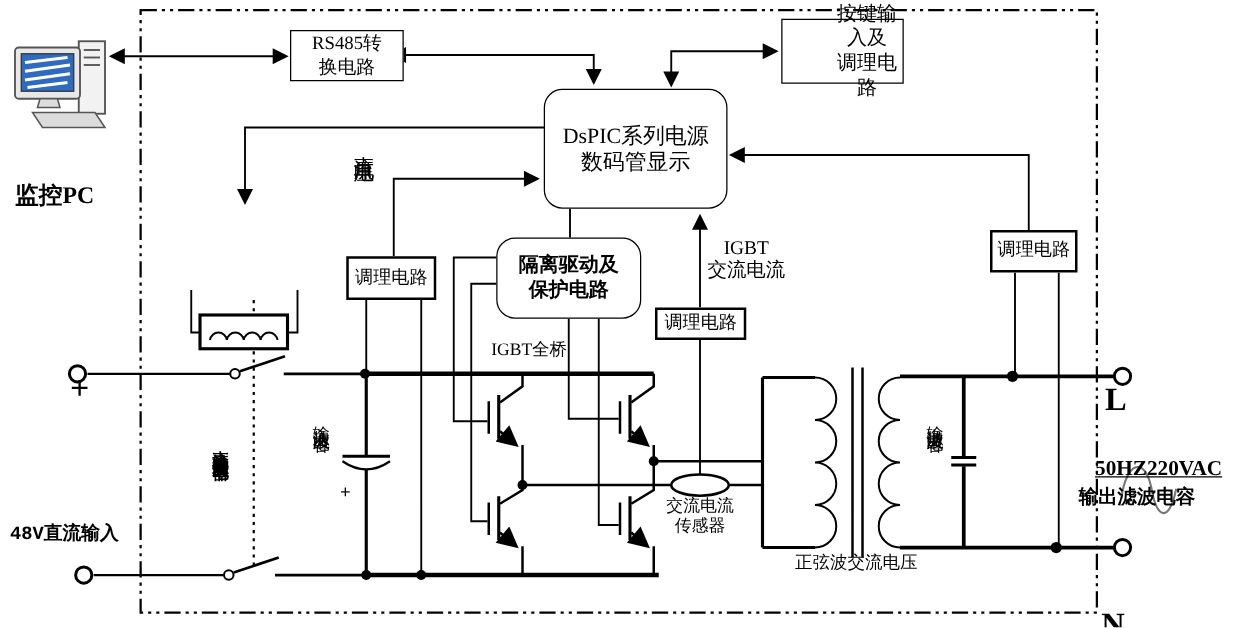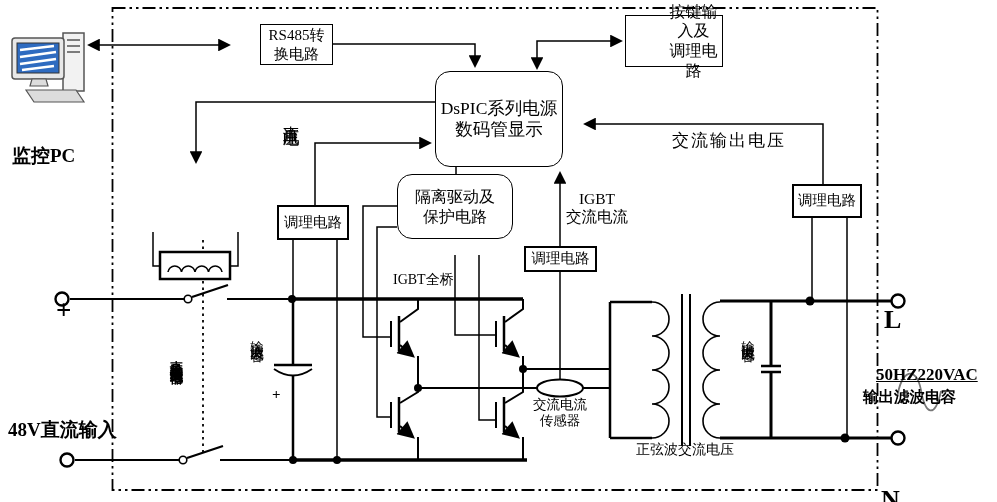--- a/index.html
+++ b/index.html
@@ -150,58 +150,57 @@
       <line x1="61" y1="16" x2="74" y2="16" stroke="#555" stroke-width="1.5"></line>
       <line x1="61" y1="22" x2="74" y2="22" stroke="#555" stroke-width="1.5"></line>
       <rect x="6" y="8" width="52" height="41" rx="3" fill="#e8e8e8" stroke="#555" stroke-width="1.5"></rect>
       <rect x="11" y="13" width="42" height="30" fill="#2e6bc0" stroke="#333" stroke-width="1"></rect>
       <path d="M14,20 L48,16 M14,27 L50,22 M14,34 L50,29 M16,40 L48,36" stroke="#fff" stroke-width="2.5" fill="none"></path>
       <path d="M26,49 L24,56 H42 L40,49 z" fill="#ddd" stroke="#555" stroke-width="1.2"></path>
       <path d="M20,60 L70,60 L78,72 L28,72 z" fill="#dcdcdc" stroke="#555" stroke-width="1.2"></path>
     </g>
   </svg>
 
-  <div class="box" style="left:232px;top:24px;width:73px;height:41px;font-size:15px;margin-left:28px;">
+  <div class="box" style="left:232px;top:24px;width:91px;height:41px;font-size:15px;">
     <div>RS485转</div>
     <div>换电路</div>
   </div>
 
   <div class="box" style="left:625px;top:15px;width:98px;height:52px;font-size:16px;padding-left:39px;">
     <div>按键输入及</div>
     <div>调理电路</div>
   </div>
 
-  <div class="box rounded" style="left:435px;top:71px;width:128px;height:96px;font-size:17.5px;">
+  <div class="box rounded" style="left:435px;top:71px;width:147px;height:96px;font-size:17.5px;">
     <div>DsPIC系列电源</div>
     <div>数码管显示</div>
   </div>
 
 
-  <div class="box rounded" style="left:397px;top:174px;width:116px;height:65px;font-size:16px;">
+  <div class="box rounded" style="left:397px;top:190px;width:116px;height:65px;font-size:16px;font-weight:bold;">
     <div>隔离驱动及</div>
     <div>保护电路</div>
   </div>
 
   <div class="box" style="left:277px;top:205px;width:72px;height:35px;font-size:14.5px;border-width:2px;">
     <div>调理电路</div>
   </div>
 
   <div class="box bold-border" style="left:524px;top:246px;width:73px;height:26px;font-size:14.5px;">
     <div>调理电路</div>
   </div>
 
   <div class="box bold-border" style="left:792px;top:184px;width:70px;height:34px;font-size:14.5px;">
     <div>调理电路</div>
   </div>
 
   <div class="lbl b" style="left:12px;top:100px;font-size:19px;">监控PC</div>
 
   <div class="lbl vtext" style="left:282px;top:112px;font-size:16.5px;">直流电压</div>
 
-  <div class="lbl" style="left:672px;top:129px;font-size:17px;letter-spacing:2px;">交流输出电压</div>
 
   <div class="lbl" style="left:553px;top:190px;width:88px;text-align:center;font-size:15.5px;line-height:18px;white-space:normal;">
     <div>IGBT</div>
     <div>交流电流</div>
   </div>
 
   <div class="lbl" style="left:393px;top:271px;font-size:14px;">IGBT全桥</div>
 
   <div class="lbl vtext b" style="left:170px;top:307px;font-size:13px;letter-spacing:1.5px;">直流输入控制继电器</div>
 
@@ -209,21 +208,21 @@
 
   <div class="lbl vtext" style="left:741px;top:330px;font-size:13.5px;letter-spacing:1.5px;">输出滤波电容</div>
 
   <div class="lbl" style="left:524px;top:397px;width:72px;text-align:center;font-size:13.5px;line-height:15.5px;white-space:normal;">
     <div>交流电流</div>
     <div>传感器</div>
   </div>
 
   <div class="lbl" style="left:636px;top:441px;font-size:14px;">正弦波交流电压</div>
 
-  <div class="lbl b" style="left:8px;top:374px;font-size:19px;">48V直流输入</div>
+  <div class="lbl b" style="left:8px;top:374px;font-size:15px;font-family:Liberation Mono, monospace;">48V直流输入</div>
 
   <div class="lbl b" style="left:56px;top:252px;font-size:27px;">+</div>
   <div class="lbl b" style="left:55px;top:463px;font-size:21px;">—</div>
   <div class="lbl b" style="left:272px;top:343px;font-size:15px;">+</div>
 
   <div class="lbl b" style="left:884px;top:262px;font-size:26px;">L</div>
   <div class="lbl b" style="left:881px;top:442px;font-size:26px;">N</div>
 
   <div class="lbl b" style="left:876px;top:322px;font-size:17px;text-decoration:underline;">50HZ220VAC</div>
   <div class="lbl b" style="left:863px;top:344px;font-size:15.5px;">输出滤波电容</div>

